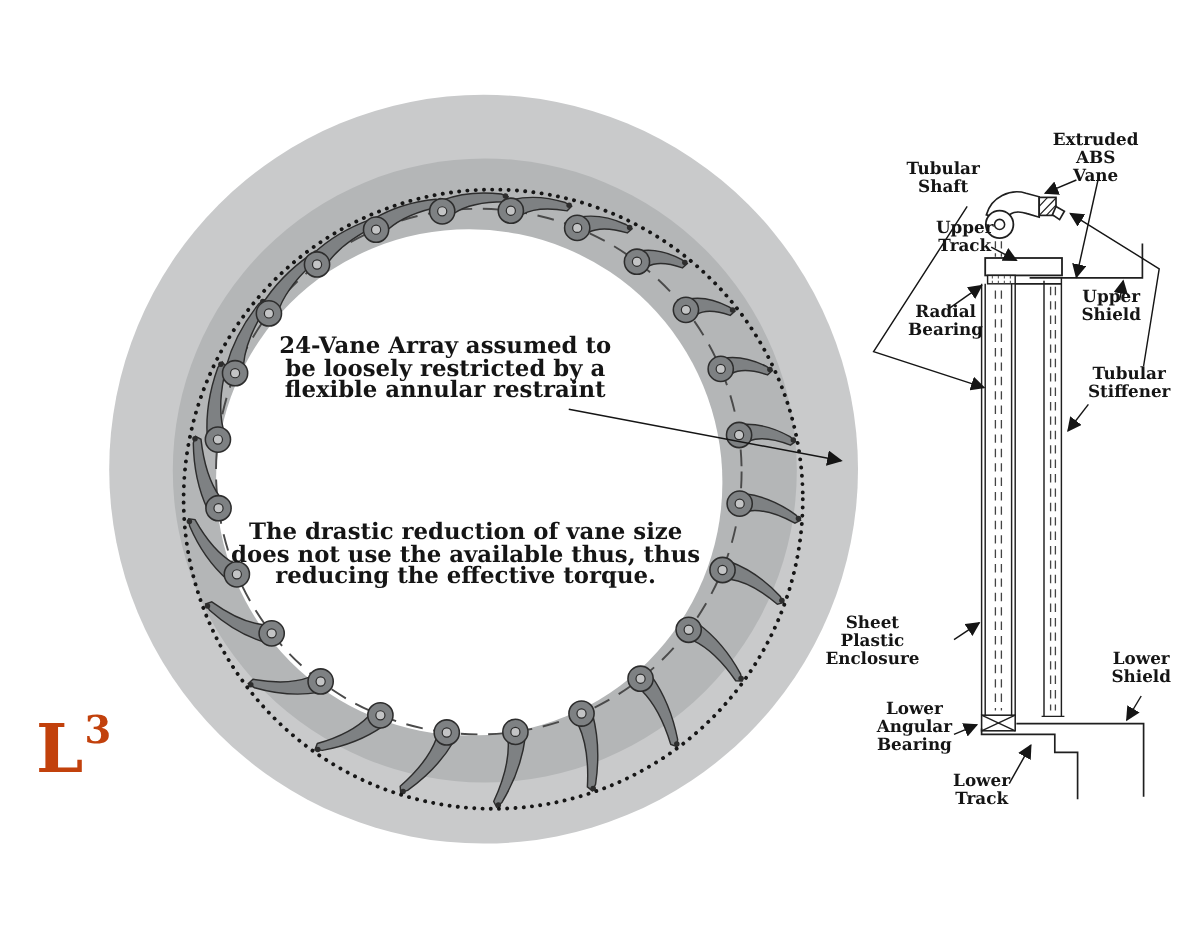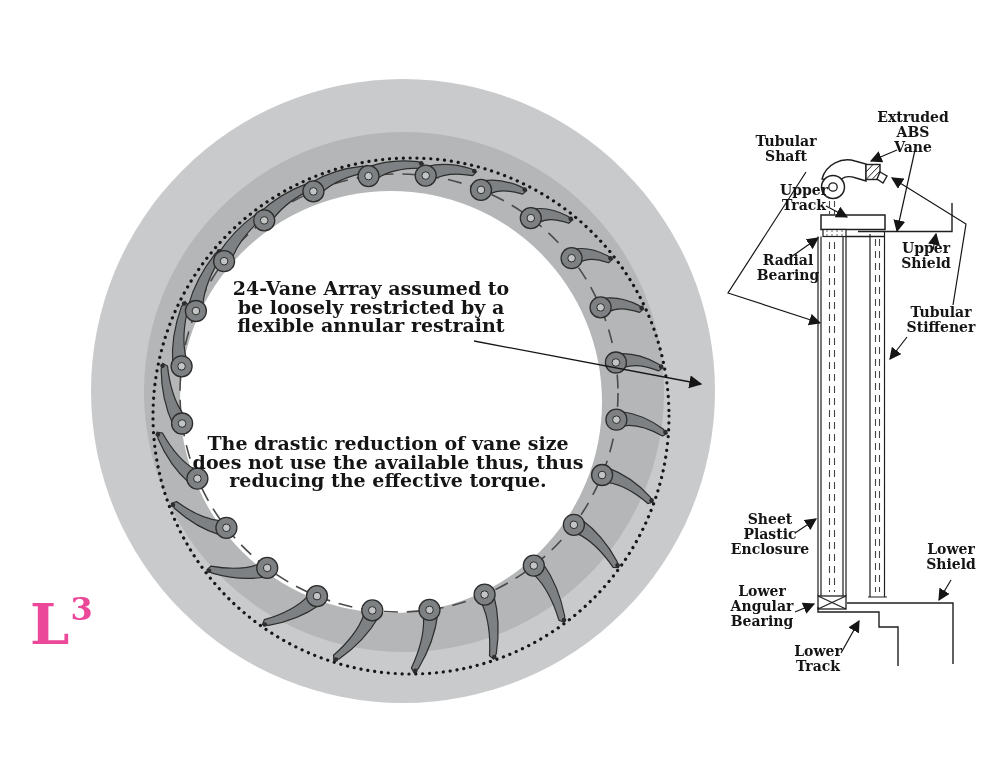--- a/index.html
+++ b/index.html
@@ -3,21 +3,21 @@
 <meta charset="utf-8">
 <style>
   html,body{margin:0;padding:0;background:#ffffff;}
   #stage{position:relative;width:1000px;height:772px;background:#ffffff;overflow:hidden;
          font-family:"DejaVu Serif","Liberation Serif",serif;}
   svg{position:absolute;left:0;top:0;}
   .lbl{position:absolute;transform:translateX(-50%);text-align:center;white-space:pre-line;
        font-weight:bold;font-size:14px;line-height:1.07;color:#151515;letter-spacing:0px;}
   .caption{position:absolute;transform:translateX(-50%);text-align:center;white-space:pre-line;
        font-weight:bold;font-size:19px;line-height:18.5px;color:#151515;}
-  .logo{position:absolute;font-weight:bold;color:#ec4899;font-size:56px;line-height:1;}
+  .logo{position:absolute;font-weight:bold;color:#c2410c;font-size:56px;line-height:1;}
   .logo sup{font-size:32px;position:relative;top:-4px;left:1px;}
 </style>
 </head>
 <body>
 
 <div id="stage">
 
   <svg width="1000" height="772" viewBox="0 0 1000 772">
     <defs>
       <marker id="arr" viewBox="0 0 10 10" refX="9" refY="5" markerWidth="10" markerHeight="10" orient="auto">
@@ -250,21 +250,21 @@
   <div class="lbl" style="left:786px;top:134px;">Tubular
 Shaft</div>
   <div class="lbl" style="left:804px;top:183px;">Upper
 Track</div>
   <div class="lbl" style="left:788px;top:253px;">Radial
 Bearing</div>
   <div class="lbl" style="left:926px;top:241px;">Upper
 Shield</div>
   <div class="lbl" style="left:941px;top:305px;">Tubular
 Stiffener</div>
-  <div class="lbl" style="left:770px;top:512px;">Sheet
+  <div class="lbl" style="left:727px;top:512px;">Sheet
 Plastic
 Enclosure</div>
   <div class="lbl" style="left:951px;top:542px;">Lower
 Shield</div>
   <div class="lbl" style="left:762px;top:584px;">Lower
 Angular
 Bearing</div>
   <div class="lbl" style="left:818px;top:644px;">Lower
 Track</div>
 </div>

